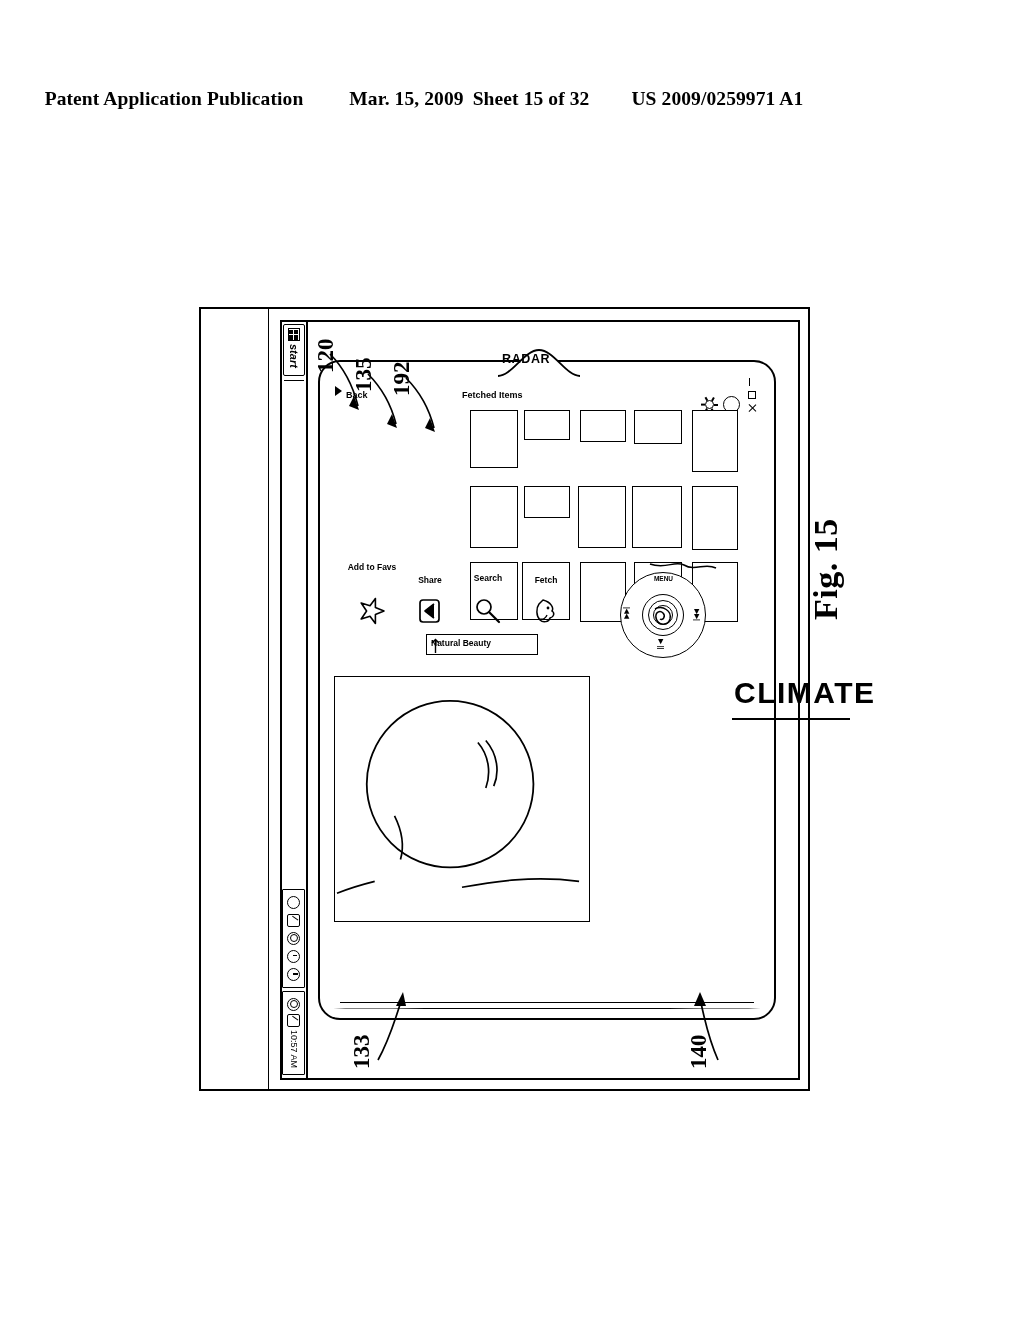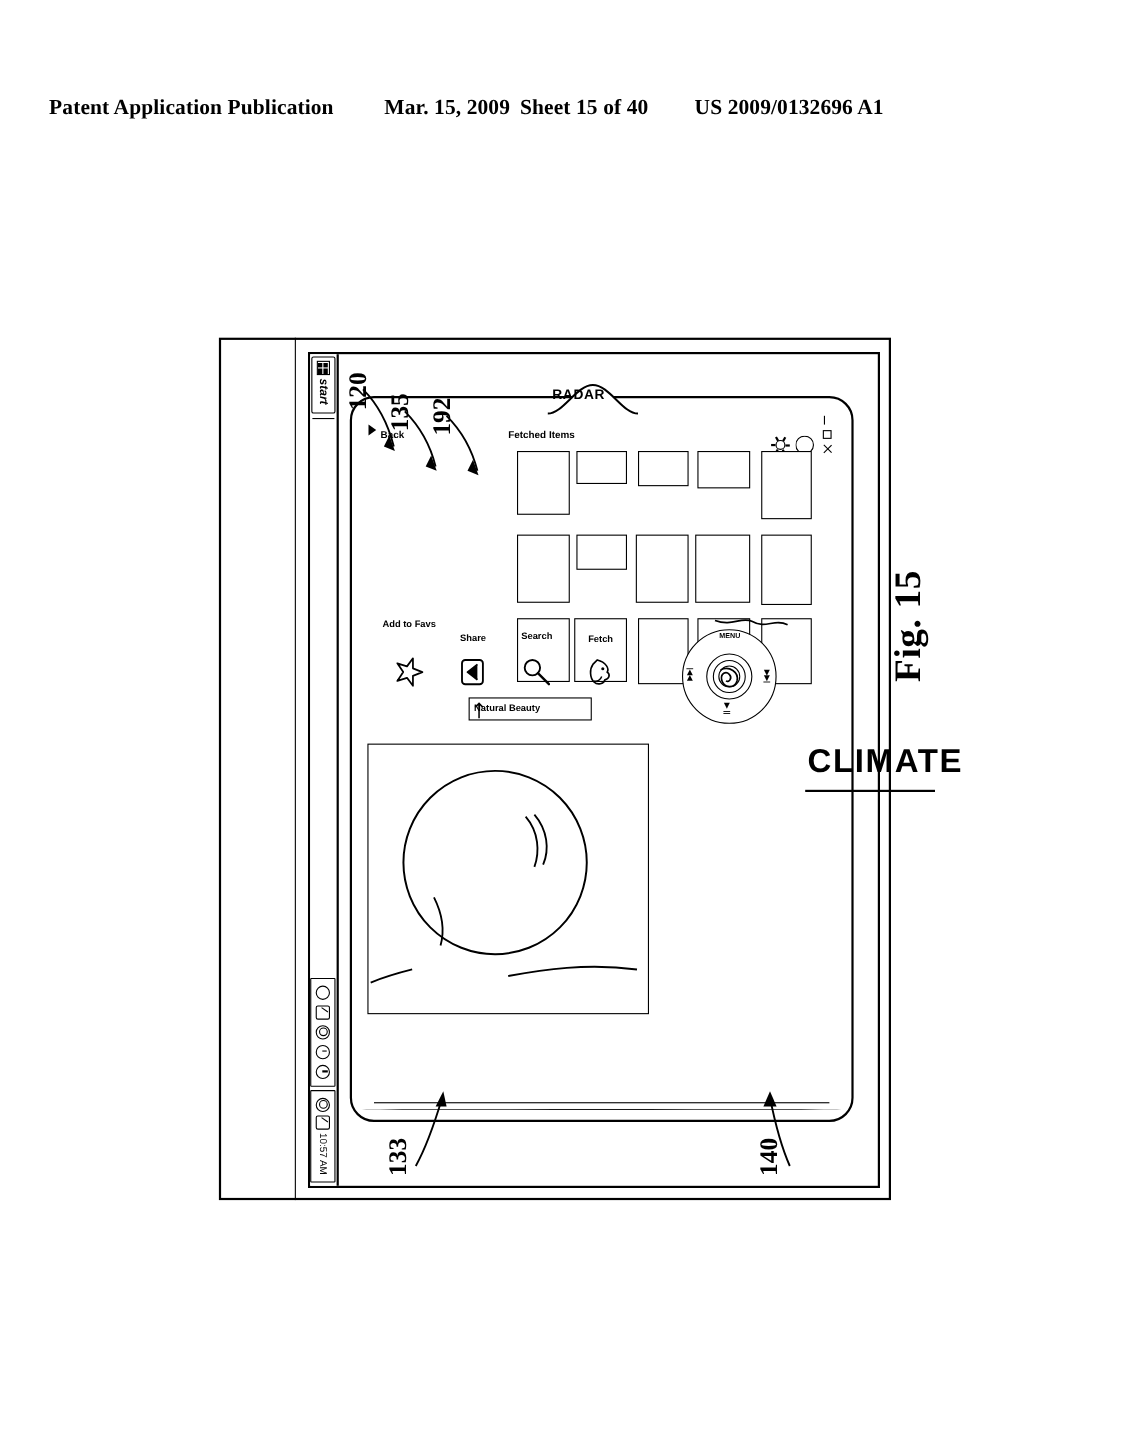--- a/index.html
+++ b/index.html
@@ -313,22 +313,22 @@
     transform-origin:left top;
   }
   .lead{position:absolute;overflow:visible;}
 </style>
 </head>
 <body>
 
 <div id="patent-header">
   <span class="h-pub">Patent Application Publication</span>
   <span class="h-date">Mar. 15, 2009</span>
-  <span class="h-sheet">Sheet 15 of 40</span>
-  <span class="h-num">US 2009/0132696 A1</span>
+  <span class="h-sheet">Sheet 15 of 32</span>
+  <span class="h-num">US 2009/0259971 A1</span>
 </div>
 
 <div id="drawing-frame"></div>
 <div id="frame-inner-rule"></div>
 
 <div id="fig-caption">Fig. 15</div>
 
 <div id="rot-canvas">
 
   <div class="desktop">

